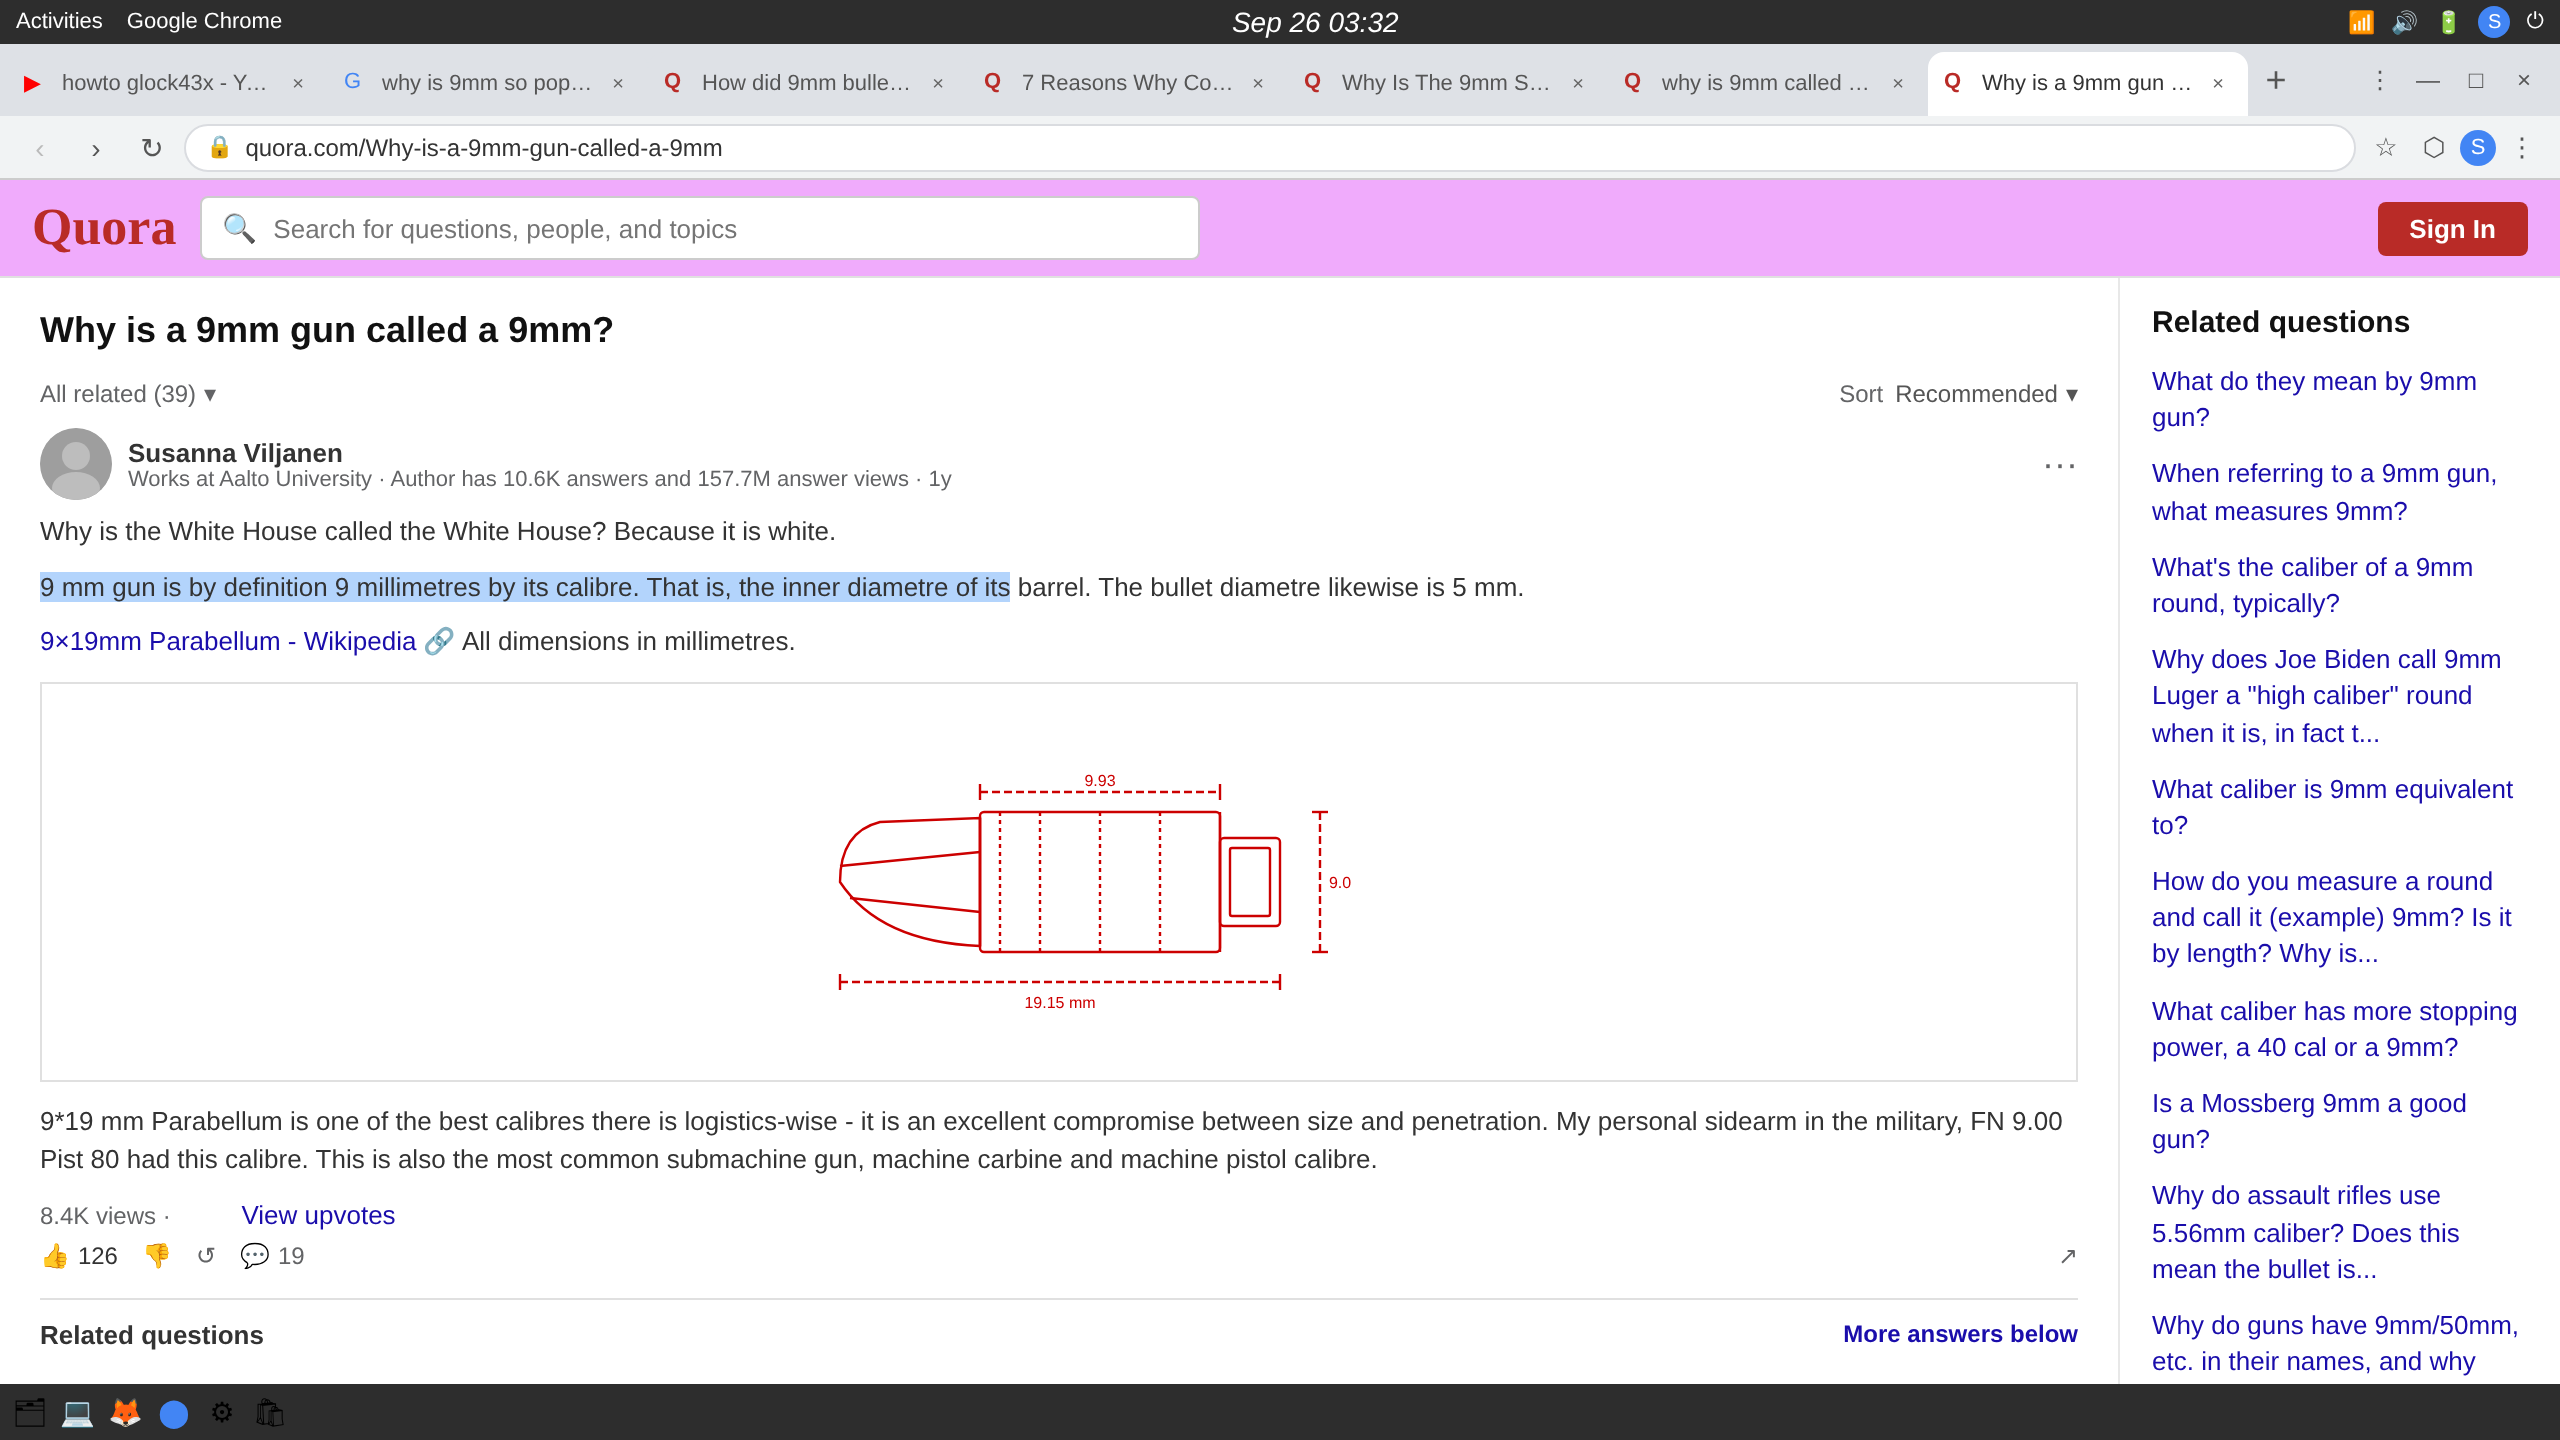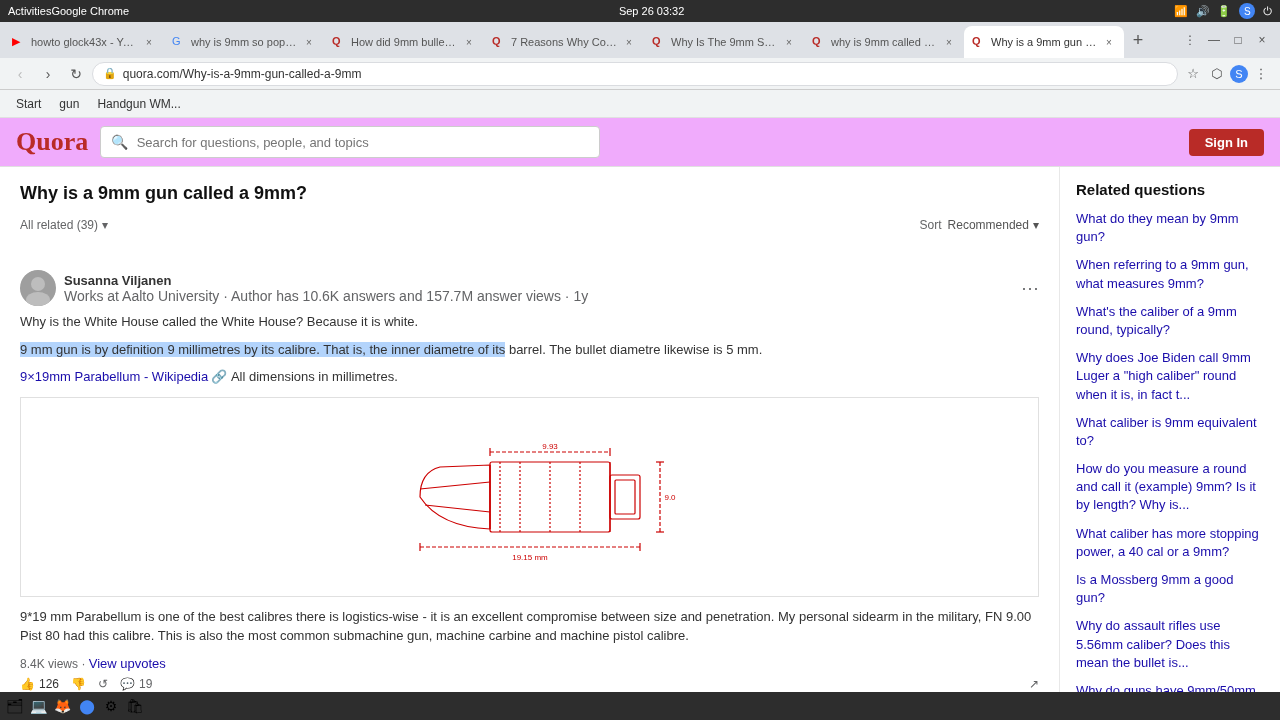--- a/index.html
+++ b/index.html
@@ -3,22 +3,22 @@
   <meta charset="utf-8">
   <style>
     * { margin: 0; padding: 0; box-sizing: border-box; }
     body { font-family: -apple-system, BlinkMacSystemFont, 'Segoe UI', sans-serif; background: #fff; font-size: 13px; overflow: hidden; width: 1280px; height: 720px; }
 
     
     .os-bar {
       display: flex; align-items: center; justify-content: space-between;
       background: #2d2d2d; color: #fff; height: 22px; padding: 0 8px; font-size: 11px;
     }
-    .os-bar-left { display: flex; align-items: center; }
-    .os-bar-center { font-size: 11px; }
+    .os-bar-left { display: flex; align-items: center; gap: 12px; }
+    .os-bar-center { font-size: 14px; font-style: italic; }
     .os-bar-right { display: flex; align-items: center; gap: 8px; font-size: 11px; }
 
     
     .chrome-window { background: #dee1e6; }
 
     
     .tab-bar {
       display: flex; align-items: stretch; background: #dee1e6; height: 36px;
       padding: 0 4px; gap: 0; overflow: hidden;
     }
@@ -100,33 +100,33 @@
     .content-area {
       flex: 1; padding: 16px 20px; overflow-y: auto; border-right: 1px solid #e8e8e8;
     }
 
     .question-title {
       font-size: 18px; font-weight: bold; color: #111; margin-bottom: 14px;
     }
 
     .answer-controls {
       display: flex; align-items: center; justify-content: space-between;
-      margin-bottom: 28px; font-size: 12px; color: #636466;
+      margin-bottom: 0; font-size: 12px; color: #636466;
     }
     .all-related { display: flex; align-items: center; gap: 4px; cursor: pointer; }
     .sort-area { display: flex; align-items: center; gap: 6px; }
     .recommended { display: flex; align-items: center; gap: 4px; cursor: pointer; color: #555; }
 
     .answer-card { padding: 10px 0; }
     .author-row { display: flex; align-items: center; justify-content: space-between; margin-bottom: 6px; }
     .author-info { display: flex; align-items: center; gap: 8px; }
     .avatar { width: 36px; height: 36px; border-radius: 50%; background: #c0c0c0; overflow: hidden; display: flex; align-items: center; justify-content: center; }
     .author-details { font-size: 12px; }
     .author-name { font-weight: 600; color: #333; font-size: 13px; }
-    .author-meta { color: #636466; font-size: 14px; text-align: right; }
+    .author-meta { color: #636466; font-size: 11px; text-align: right; }
     .more-btn { color: #636466; cursor: pointer; font-size: 18px; }
 
     .answer-body { font-size: 13px; color: #333; line-height: 1.5; }
     .answer-body p { margin-bottom: 8px; }
 
     .highlighted-text {
       background: #b3d4fc; display: inline;
     }
 
     .wiki-link { color: #1a0dab; text-decoration: none; font-size: 13px; }
@@ -253,31 +253,20 @@
       <span class="url-text">quora.com/Why-is-a-9mm-gun-called-a-9mm</span>
     </div>
     <div class="address-bar-actions">
       <div class="addr-icon">☆</div>
       <div class="addr-icon">⬡</div>
       <div class="addr-icon" style="background:#4285f4;color:#fff;border-radius:50%;width:18px;height:18px;font-size:11px;display:flex;align-items:center;justify-content:center;">S</div>
       <div class="addr-icon">⋮</div>
     </div>
   </div>
 
-  <div class="bookmarks-bar">
-    <div class="bookmark">
-      <span>Start</span>
-    </div>
-    <div class="bookmark">
-      <span>gun</span>
-    </div>
-    <div class="bookmark">
-      <span>Handgun WM...</span>
-    </div>
-  </div>
 
   <div class="page">
 
     <div class="quora-header">
       <div class="quora-logo">Quora</div>
       <div class="quora-search">
         <span class="quora-search-icon">🔍</span>
         <input class="quora-search-input" type="text" placeholder="Search for questions, people, and topics" style="">
       </div>
       <div style="flex:1"></div>
@@ -376,21 +365,21 @@
           </div>
 
           <div class="answer-body">
             <p>9*19 mm Parabellum is one of the best calibres there is logistics-wise - it is an excellent compromise between size and penetration. My personal sidearm in the military, FN 9.00 Pist 80 had this calibre. This is also the most common submachine gun, machine carbine and machine pistol calibre.</p>
           </div>
 
           <div class="answer-footer">
             <div class="views-row">
               <span>8.4K views</span>
               <span> · </span>
-              <span class="wiki-link" style="cursor:pointer;">View upvotes</span>
+              <span class="wiki-link" style="cursor:pointer;margin-left:32px;">View upvotes</span>
             </div>
             <div class="actions-row">
               <div class="action-btn">
                 <span>👍</span>
                 <span class="upvote-count">126</span>
               </div>
               <div class="action-btn">
                 <span>👎</span>
               </div>
               <div class="action-btn">

